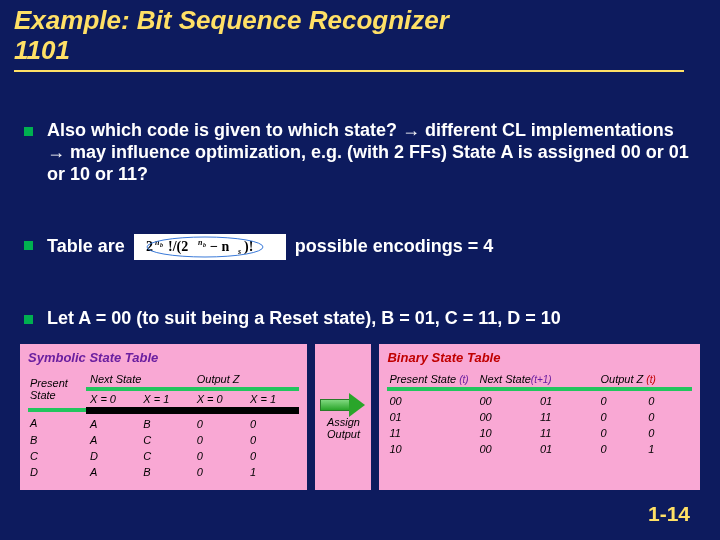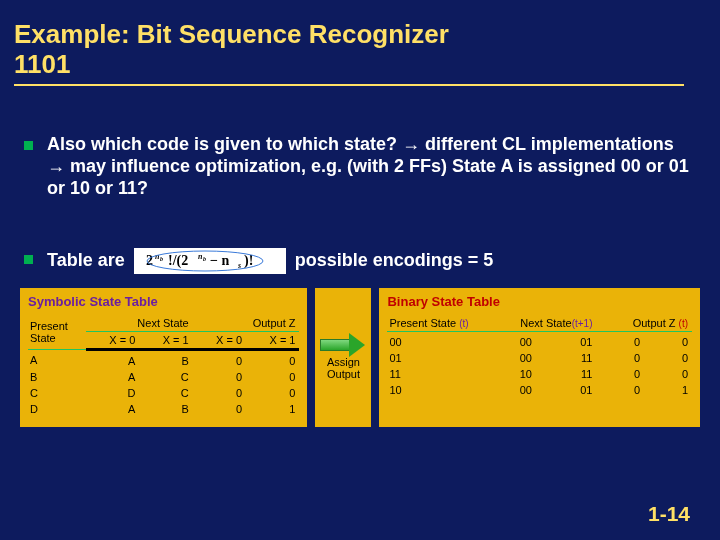--- a/index.html
+++ b/index.html
@@ -8,22 +8,23 @@
     background: #0d1b5e;
     font-family: Arial, Helvetica, sans-serif;
     color: #fff;
     position: relative;
     overflow: hidden;
   }
   .title {
     font-size: 26px;
     font-weight: bold;
     color: #ffe066;
-    padding: 20px 14px 4px 14px;
+    padding: 6px 14px 4px 14px;
     line-height: 1.15;
+    font-style: italic;
   }
   .title-underline {
     border-bottom: 2px solid #ffe066;
     margin: 0 14px 10px 14px;
     width: 670px;
   }
   .bullets {
     padding: 0 24px 0 24px;
   }
   .bullet-row {
@@ -53,38 +54,39 @@
     vertical-align: middle;
   }
   .formula-box svg { display: block; }
   .tables-wrap {
     display: flex;
     gap: 8px;
     padding: 10px 20px 0 20px;
     align-items: stretch;
   }
   .table-card {
-    background: #eab308;
+    background: #f9a8d4;
     color: #000;
     padding: 6px 8px 10px 8px;
     font-size: 12px;
+    font-style: italic;
   }
   .table-card.left { width: 312px; }
   .table-card.right { width: 348px; }
   .tbl-title { font-weight: bold; margin-bottom: 6px; font-size: 13px; }
   .tbl-title.red { color: #c00000; }
   .tbl-title.purp { color: #6b1fa0; }
   table { border-collapse: collapse; width: 100%; }
   th, td {
     font-size: 11px;
-    text-align: right;
+    text-align: left;
     padding: 2px 4px;
   }
-  thead tr.head-top th { border-bottom: 1px solid #22c55e; font-weight: normal; }
-  thead tr.head-sub th { border-bottom: 3px solid #000000; font-weight: normal; }
+  thead tr.head-top th { border-bottom: 4px solid #22c55e; font-weight: normal; }
+  thead tr.head-sub th { border-bottom: 7px solid #000000; font-weight: normal; }
   tbody tr:first-child td { padding-top: 4px; }
   .ps-left { text-align: left; padding-left: 2px; }
   .note-red { color: #c00000; font-size: 10px; }
   .note-purp { color: #6b1fa0; font-size: 10px; }
   .sub-ab { color: #c00000; font-size: 10px; }
   .arrow-col {
     display: flex;
     flex-direction: column;
     align-items: center;
     justify-content: center;
@@ -146,24 +148,28 @@
           <text x="20" y="11" font-family="serif" font-size="6" fill="#000" font-style="italic">b</text>
           <text x="28" y="15" font-family="serif" font-size="14" fill="#000">!/(2</text>
           <text x="58" y="9" font-family="serif" font-size="8" fill="#000" font-style="italic">n</text>
           <text x="63" y="11" font-family="serif" font-size="6" fill="#000" font-style="italic">b</text>
           <text x="70" y="15" font-family="serif" font-size="14" fill="#000">− n</text>
           <text x="98" y="18" font-family="serif" font-size="8" fill="#000" font-style="italic">s</text>
           <text x="104" y="15" font-family="serif" font-size="14" fill="#000">)!</text>
           <ellipse cx="65" cy="11" rx="58" ry="10" fill="none" stroke="#3a7ad9" stroke-width="1"></ellipse>
         </svg>
       </span>
-      <span> possible encodings = 5</span>
+      <span> possible encodings = 4</span>
     </div>
   </div>
 
+  <div class="bullet-row">
+    <div class="bullet-square"></div>
+    <div class="bullet-text">Let A = 00 (to suit being a Reset state), B = 01, C = 11, D = 10</div>
+  </div>
 
 </div>
 
 <div class="tables-wrap">
 
   <div class="table-card left">
     <div class="tbl-title purp">Symbolic State Table</div>
     <table>
       <thead>
         <tr class="head-top">

